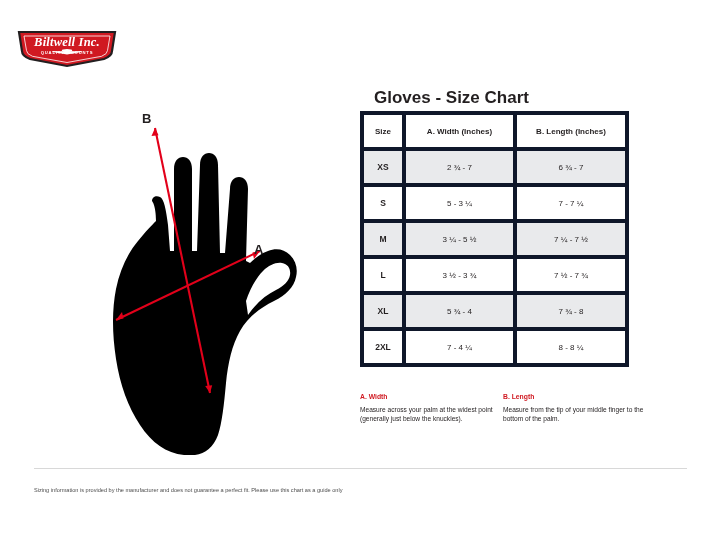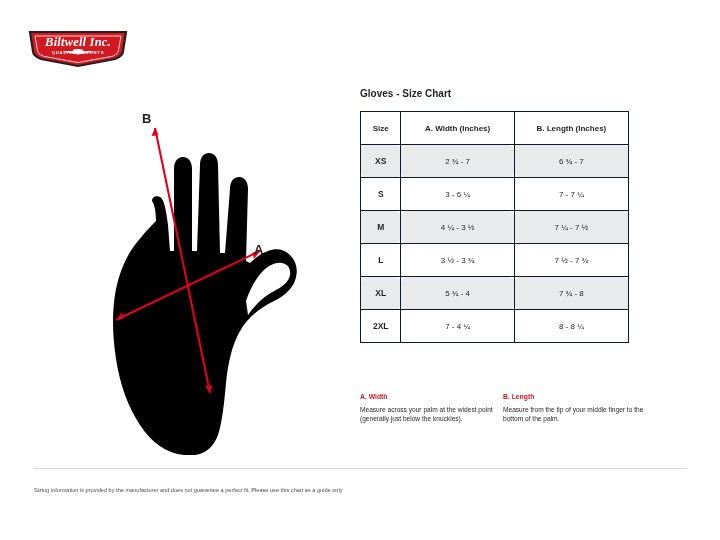--- a/index.html
+++ b/index.html
@@ -20,21 +20,21 @@
     position: absolute;
     left: 0; top: 0;
     width: 720px;
     height: 540px;
     background: #ffffff;
   }
 
   
   .logo {
     position: absolute;
-    left: 27px;
+    left: 16px;
     top: 30px;
     width: 102px;
     height: 38px;
   }
   .logo-shape {
     position: absolute;
     left: 0; top: 0;
     width: 102px;
     height: 38px;
   }
@@ -76,38 +76,38 @@
     font-weight: bold;
     font-size: 13px;
     color: #231f20;
   }
   .label-b { left: 82px; top: 6px; }
   .label-a { left: 194px; top: 137px; }
 
   
   .chart-title {
     position: absolute;
-    left: 360px;
+    left: 374px;
     top: 88px;
-    font-size: 10px;
+    font-size: 17px;
     font-weight: bold;
     color: #231f20;
   }
 
   table.size-chart {
     position: absolute;
     left: 360px;
     top: 111px;
     width: 269px;
     border-collapse: collapse;
     font-size: 8px;
   }
   table.size-chart th,
   table.size-chart td {
-    border: 1px solid #0f172a;
+    border: 4px solid #0f172a;
     text-align: center;
     vertical-align: middle;
     padding: 0;
     height: 32px;
     color: #231f20;
   }
   table.size-chart thead th {
     height: 32px;
     font-size: 8px;
     font-weight: bold;
@@ -254,26 +254,26 @@
       </tr>
     </thead>
     <tbody>
       <tr class="shade">
         <td class="size-cell">XS</td>
         <td>2 ¾ - 7</td>
         <td>6 ¾ - 7</td>
       </tr>
       <tr>
         <td class="size-cell">S</td>
-        <td>3 - 6 ¼</td>
+        <td>5 - 3 ¼</td>
         <td>7 - 7 ¼</td>
       </tr>
       <tr class="shade">
         <td class="size-cell">M</td>
-        <td>4 ¼ - 3 ½</td>
+        <td>3 ¼ - 5 ½</td>
         <td>7 ¼ - 7 ½</td>
       </tr>
       <tr>
         <td class="size-cell">L</td>
         <td>3 ½ - 3 ¾</td>
         <td>7 ½ - 7 ¾</td>
       </tr>
       <tr class="shade">
         <td class="size-cell">XL</td>
         <td>5 ¾ - 4</td>

